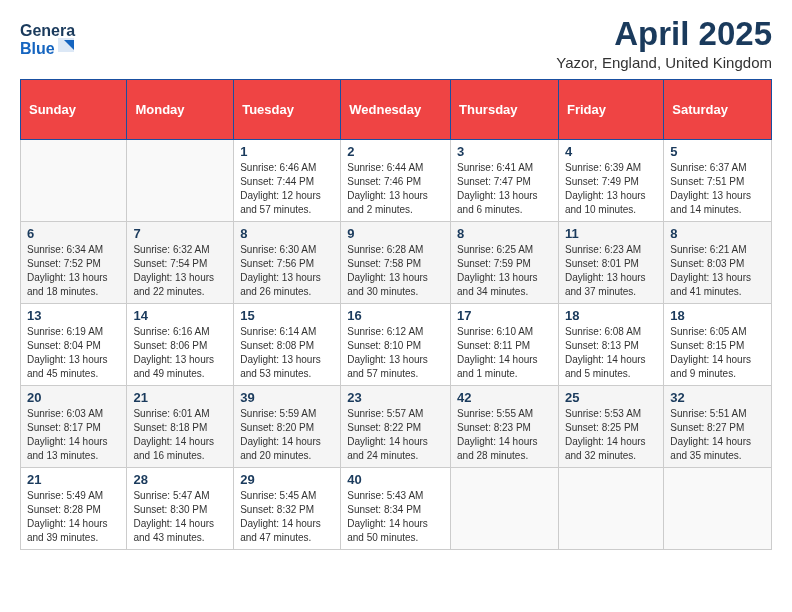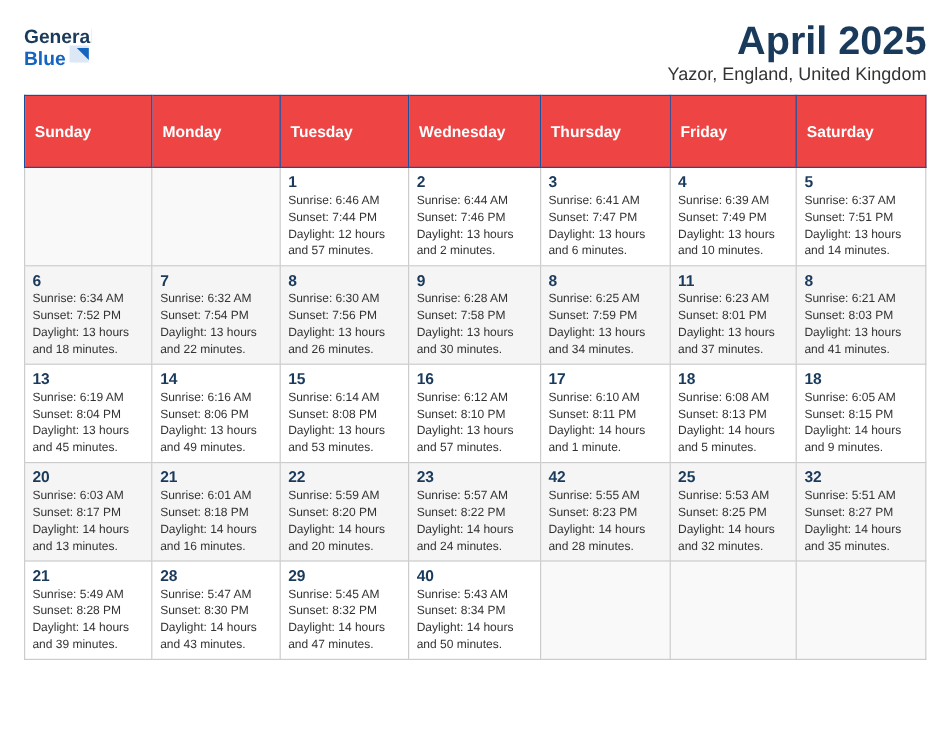--- a/index.html
+++ b/index.html
@@ -213,21 +213,21 @@
         <tr class="row-even">
           <td>
             <span class="day-number">20</span>
             <div class="day-info">Sunrise: 6:03 AM<br>Sunset: 8:17 PM<br>Daylight: 14 hours and 13 minutes.</div>
           </td>
           <td>
             <span class="day-number">21</span>
             <div class="day-info">Sunrise: 6:01 AM<br>Sunset: 8:18 PM<br>Daylight: 14 hours and 16 minutes.</div>
           </td>
           <td>
-            <span class="day-number">22</span>
+            <span class="day-number">39</span>
             <div class="day-info">Sunrise: 5:59 AM<br>Sunset: 8:20 PM<br>Daylight: 14 hours and 20 minutes.</div>
           </td>
           <td>
             <span class="day-number">23</span>
             <div class="day-info">Sunrise: 5:57 AM<br>Sunset: 8:22 PM<br>Daylight: 14 hours and 24 minutes.</div>
           </td>
           <td>
             <span class="day-number">42</span>
             <div class="day-info">Sunrise: 5:55 AM<br>Sunset: 8:23 PM<br>Daylight: 14 hours and 28 minutes.</div>
           </td>

